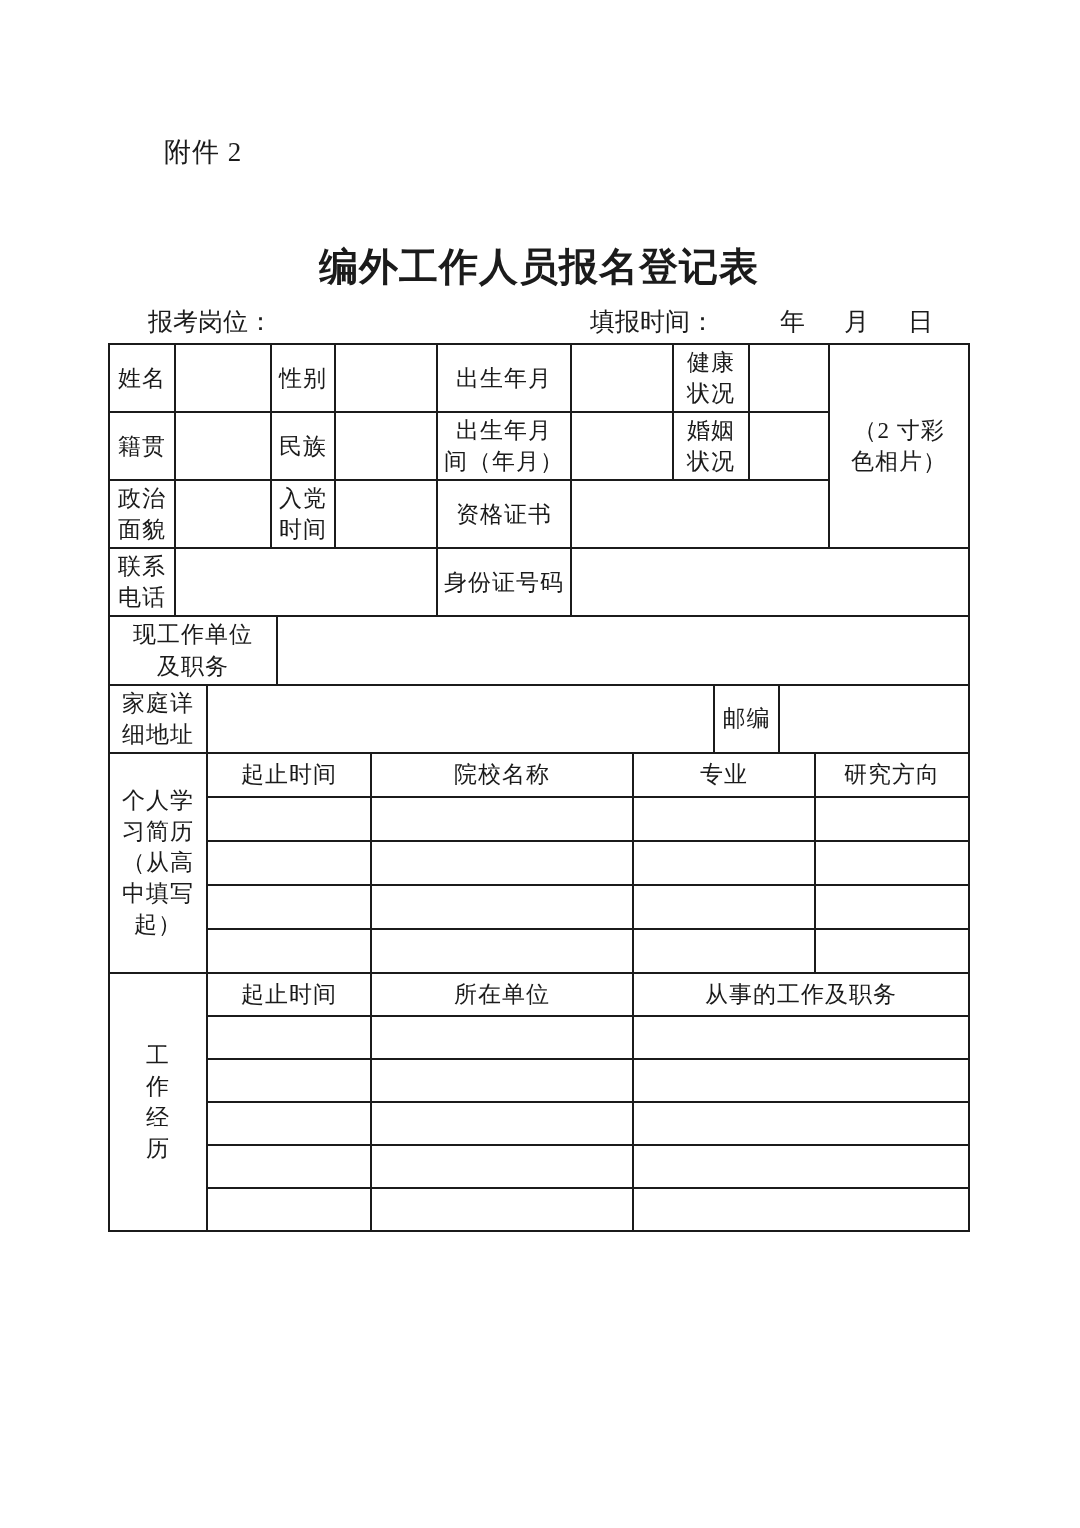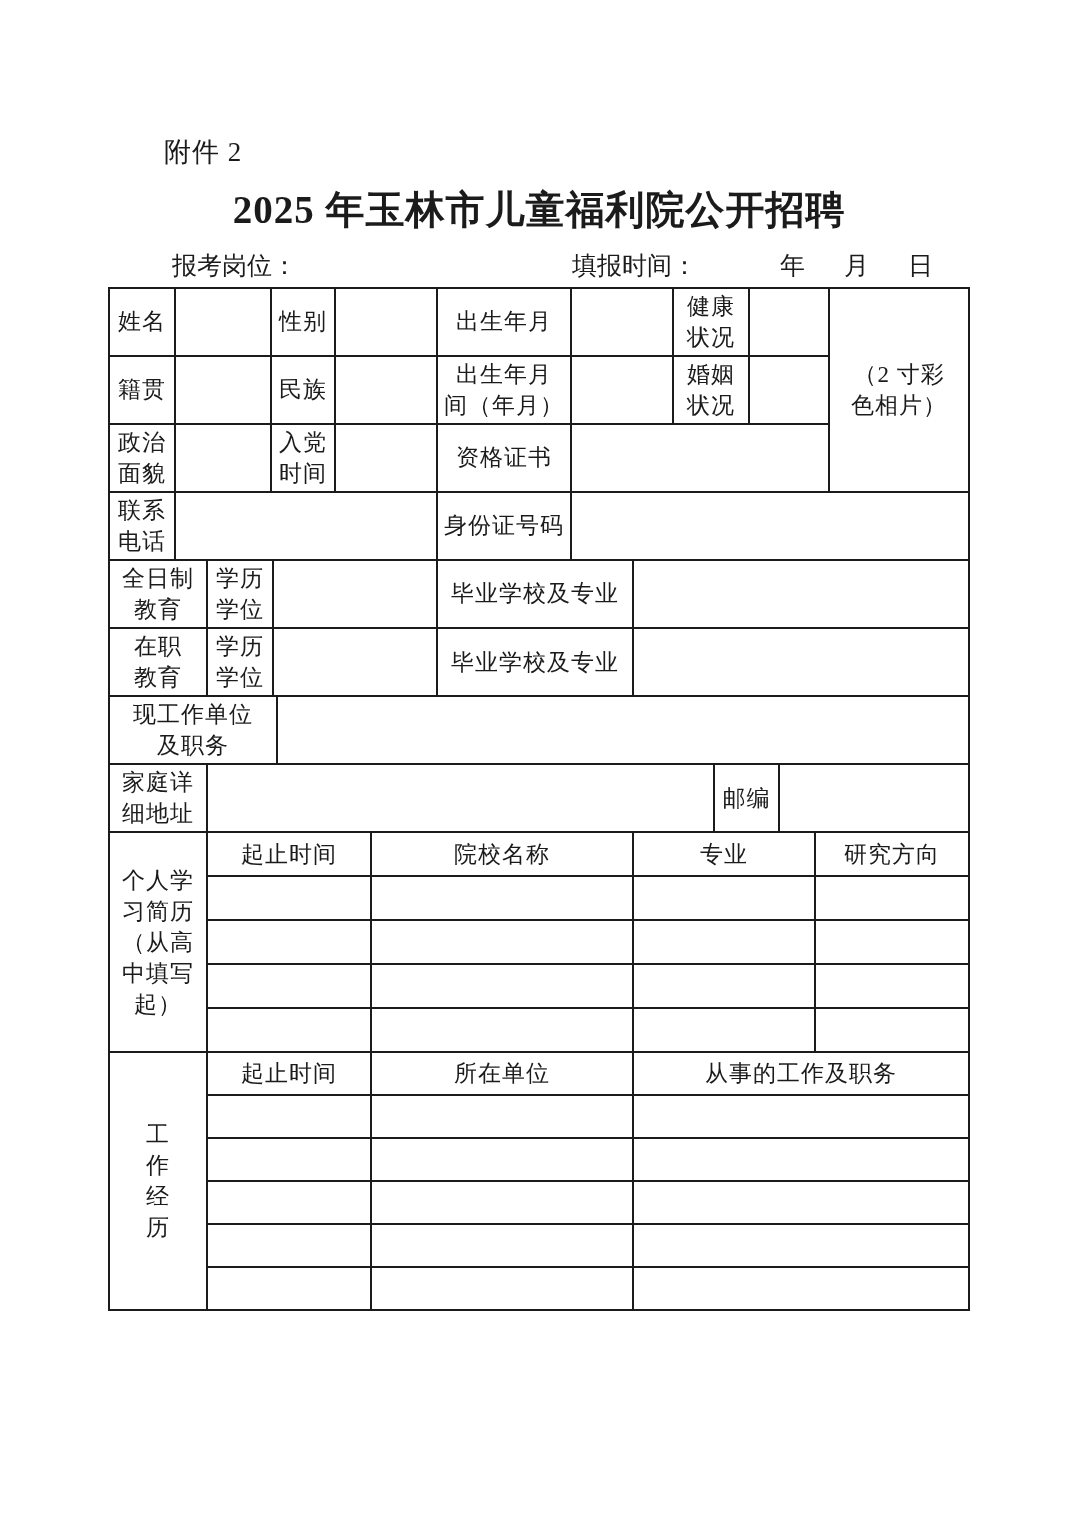--- a/index.html
+++ b/index.html
@@ -35,22 +35,22 @@
     line-height: 1.45;
     letter-spacing: 1px;
   }
   .meta-row {
     position: relative;
     height: 40px;
     margin-top: 8px;
     font-size: 25px;
   }
   .meta-row span { position: absolute; top: 2px; white-space: nowrap; }
-  .pos-label   { left: 64px; }
-  .date-label  { left: 464px; }
+  .pos-label   { left: 40px; }
+  .date-label  { left: 482px; }
   .unit-year   { left: 672px; }
   .unit-month  { left: 736px; }
   .unit-day    { left: 800px; }
 
   table.tbl {
     border-collapse: collapse;
     table-layout: fixed;
     width: 860px;
   }
   table.tbl + table.tbl { margin-top: -2px; }
@@ -82,21 +82,21 @@
   .photo-cell { line-height: 1.7; }
 </style>
 </head>
 <body>
 
 <div class="page">
   <div class="content">
 
     <div class="attachment">附件 2</div>
 
-    <h1 class="title"><span>2025 年玉林市儿童福利院公开招聘</span><br></h1>
+    <h1 class="title"><br><span>编外工作人员报名登记表</span></h1>
 
     <div class="meta-row">
       <span class="pos-label">报考岗位：</span>
       <span class="date-label">填报时间：</span>
       <span class="unit-year">年</span>
       <span class="unit-month">月</span>
       <span class="unit-day">日</span>
     </div>
 
     <table class="tbl">
@@ -150,49 +150,20 @@
       <tr class="hA4">
         <td>联系
 电话</td>
         <td colspan="3"></td>
         <td>身份证号码</td>
         <td colspan="4"></td>
       </tr>
     </tbody>
       </table>
 
-    <table class="tbl">
-      <colgroup>
-        <col style="width:98px">
-          <col style="width:66px">
-          <col style="width:164px">
-        <col style="width:196px">
-          <col style="width:336px">
-      </colgroup>
-      <tbody>
-          <tr class="hB1">
-        <td>全日制
-教育</td>
-        <td>学历
-学位</td>
-        <td></td>
-        <td>毕业学校及专业</td>
-        <td></td>
-      </tr>
-      <tr class="hB2">
-        <td>在职
-教育</td>
-        <td>学历
-学位</td>
-        <td></td>
-        <td>毕业学校及专业</td>
-        <td></td>
-      </tr>
-    </tbody>
-      </table>
 
     <table class="tbl">
       <colgroup>
         <col style="width:168px">
           <col style="width:692px">
       </colgroup>
       <tbody>
           <tr class="hB4">
         <td>现工作单位
 及职务</td>

